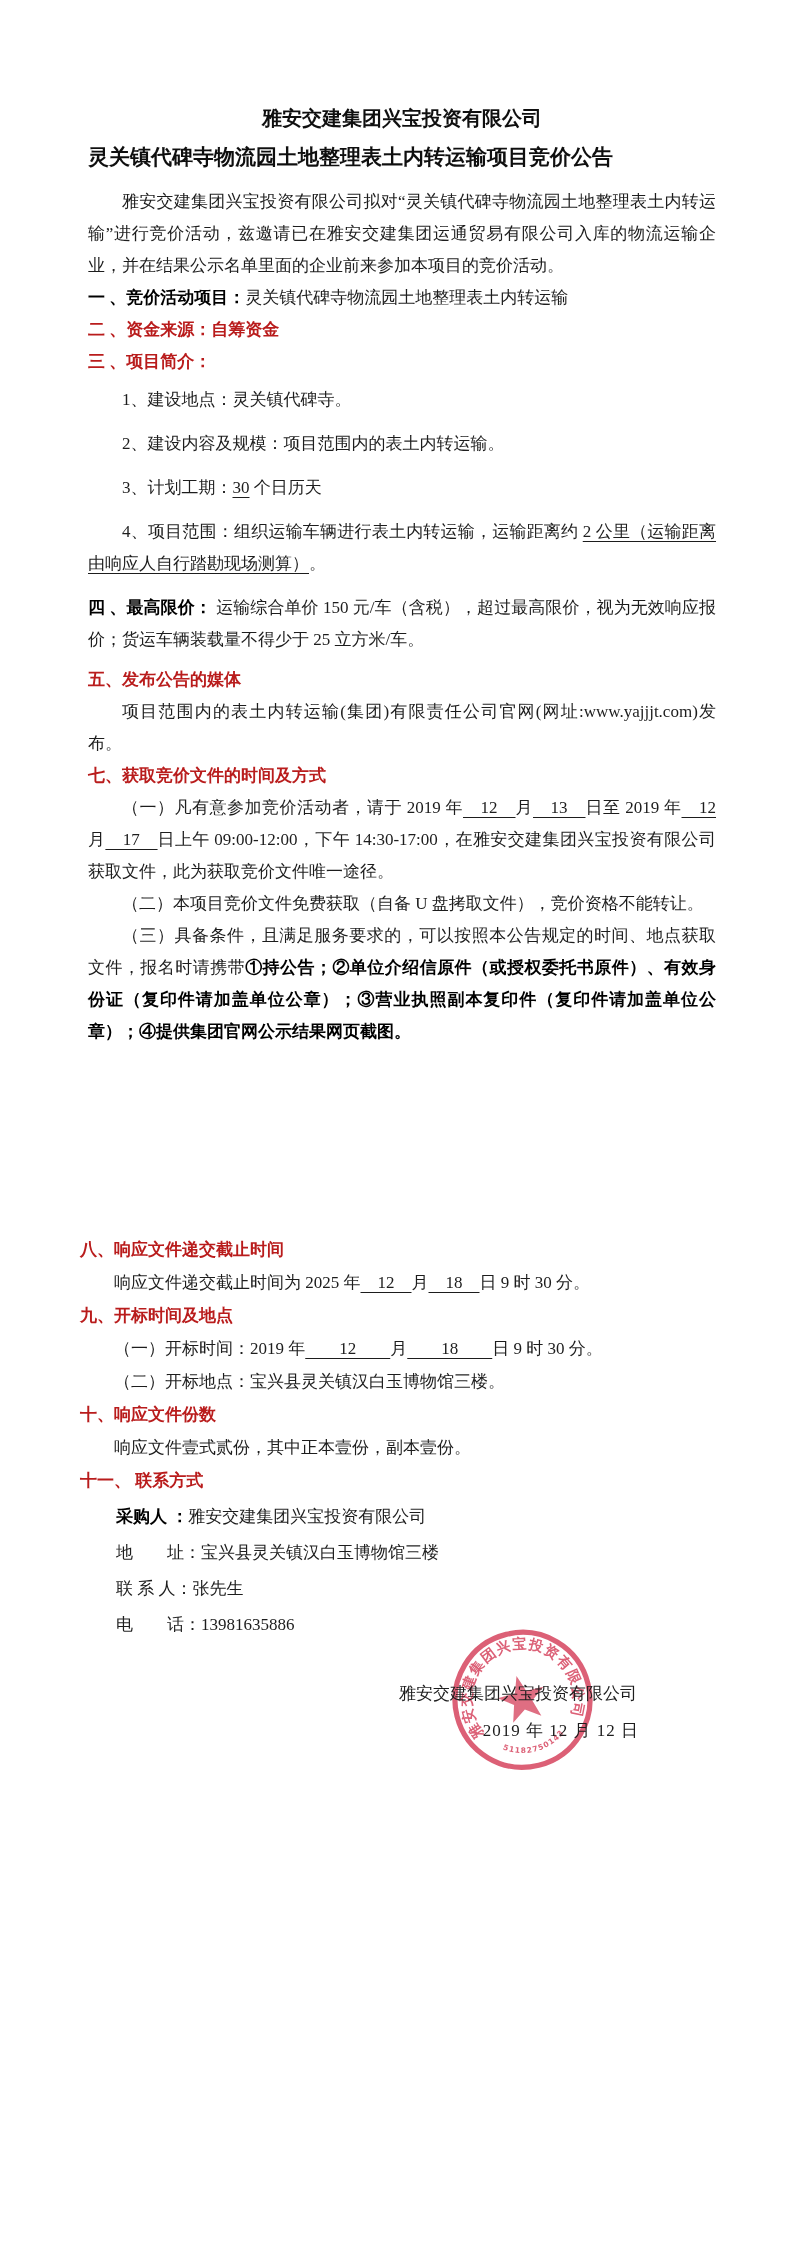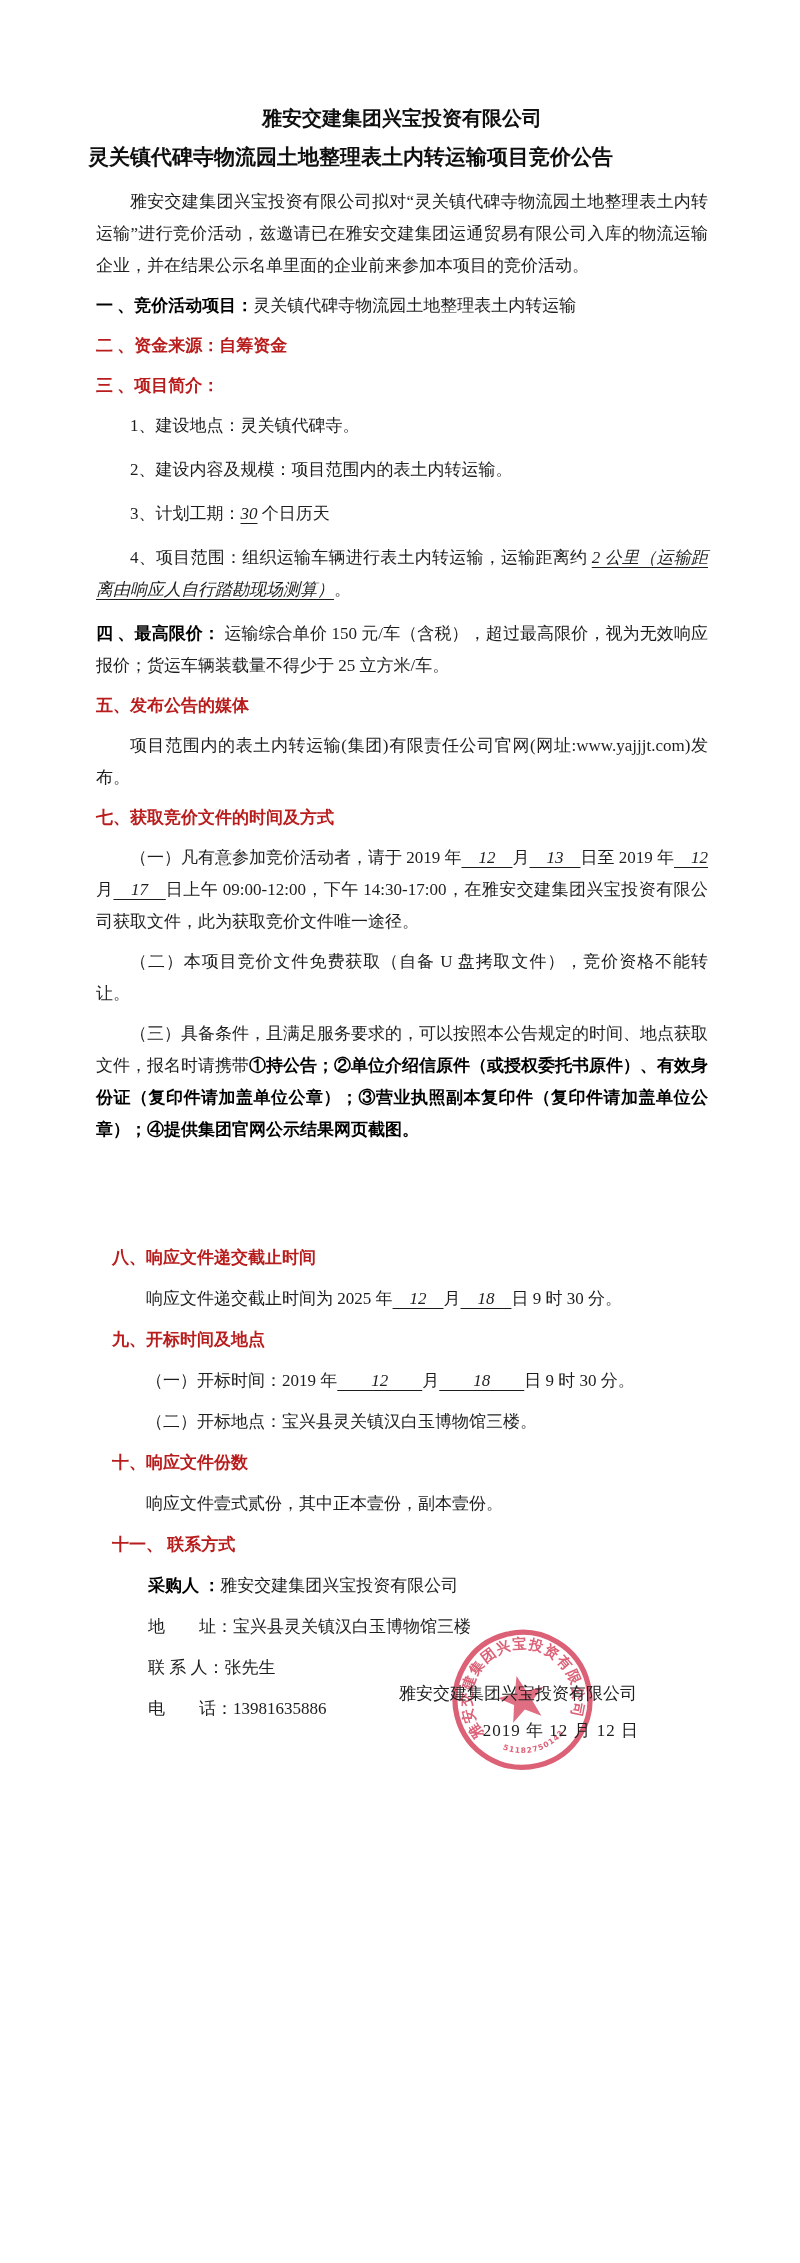--- a/index.html
+++ b/index.html
@@ -3,29 +3,29 @@
 <meta charset="utf-8">
 <style>
   :root { --stamp-color:#d6455f; --ink:#1d1d1d; }
   html,body { margin:0; padding:0; }
   body {
     width:800px; height:2263px; background:#ffffff; position:relative;
     font-family:"Liberation Serif","DejaVu Serif",serif;
     color:var(--ink); overflow:hidden;
   }
   .part1 { position:absolute; top:96px;  left:88px; width:628px; }
-  .part2 { position:absolute; top:1233px; left:104px; width:628px; }
+  .part2 { position:absolute; top:1233px; left:80px; width:628px; }
   .t1 { font-size:20px; line-height:28px; font-weight:bold; text-align:center; margin:8px 0 0; color:#0f0f0f; }
   .t2 { font-size:21px; line-height:30px; font-weight:bold; margin:10px 0 0; color:#0f0f0f; }
-  p { margin:8px; font-size:17px; line-height:32px; text-align:justify; }
+  p { margin:0; font-size:17px; line-height:32px; text-align:justify; }
   .part2 p { line-height:33px; text-align:left; }
   .ind { text-indent:34px; }
   .hd { font-weight:bold; color:#b91c1c; }
   b, .b { font-weight:bold; color:#000;text-align:right; }
-  .u { text-decoration:underline; text-underline-offset:4px; text-decoration-thickness:1px;font-style:italic; }
+  .u { text-decoration:underline; text-underline-offset:4px; text-decoration-thickness:1px; }
   .mt6  { margin-top:6px; }
   .mt8  { margin-top:8px; }
   .mt12 { margin-top:12px; }
   .mt14 { margin-top:14px; }
   .contact { text-indent:36px; margin-top:3px; }
   .sign-company { position:absolute; top:1682px; left:0; width:637px; text-align:right;
                   font-size:17px; line-height:24px; z-index:2; }
   .sign-date { position:absolute; top:1719px; left:8px; width:588px; text-align:right;
                font-size:17px; line-height:24px; letter-spacing:1px; z-index:2;padding-left:43px; }
   .stamp { position:absolute; top:1622px; left:446px; width:152px; height:152px;

